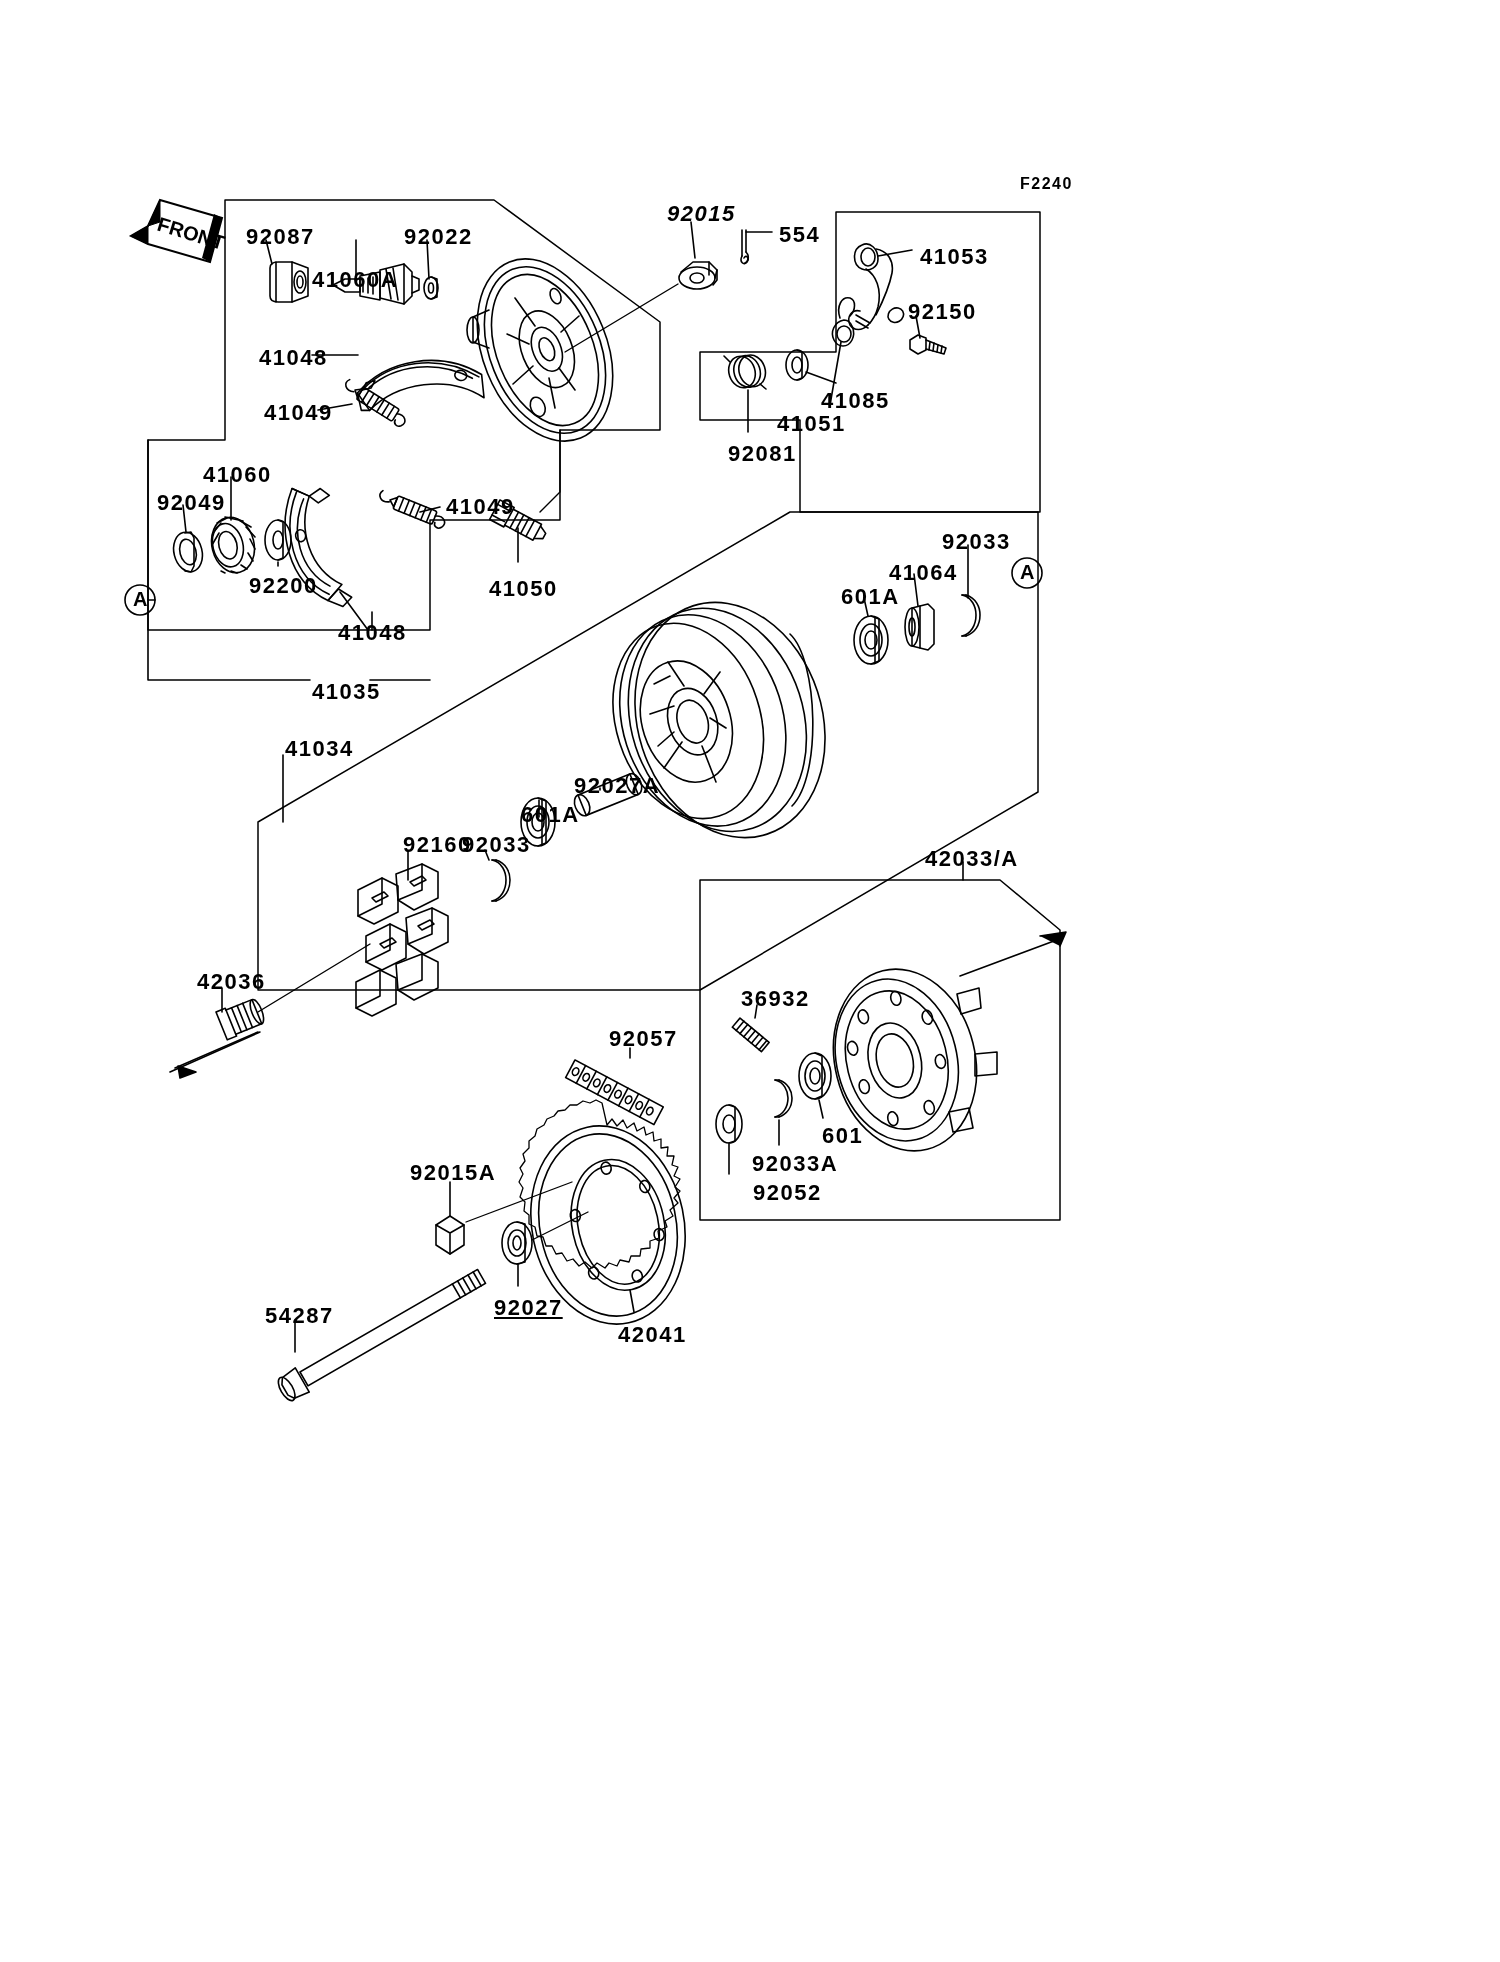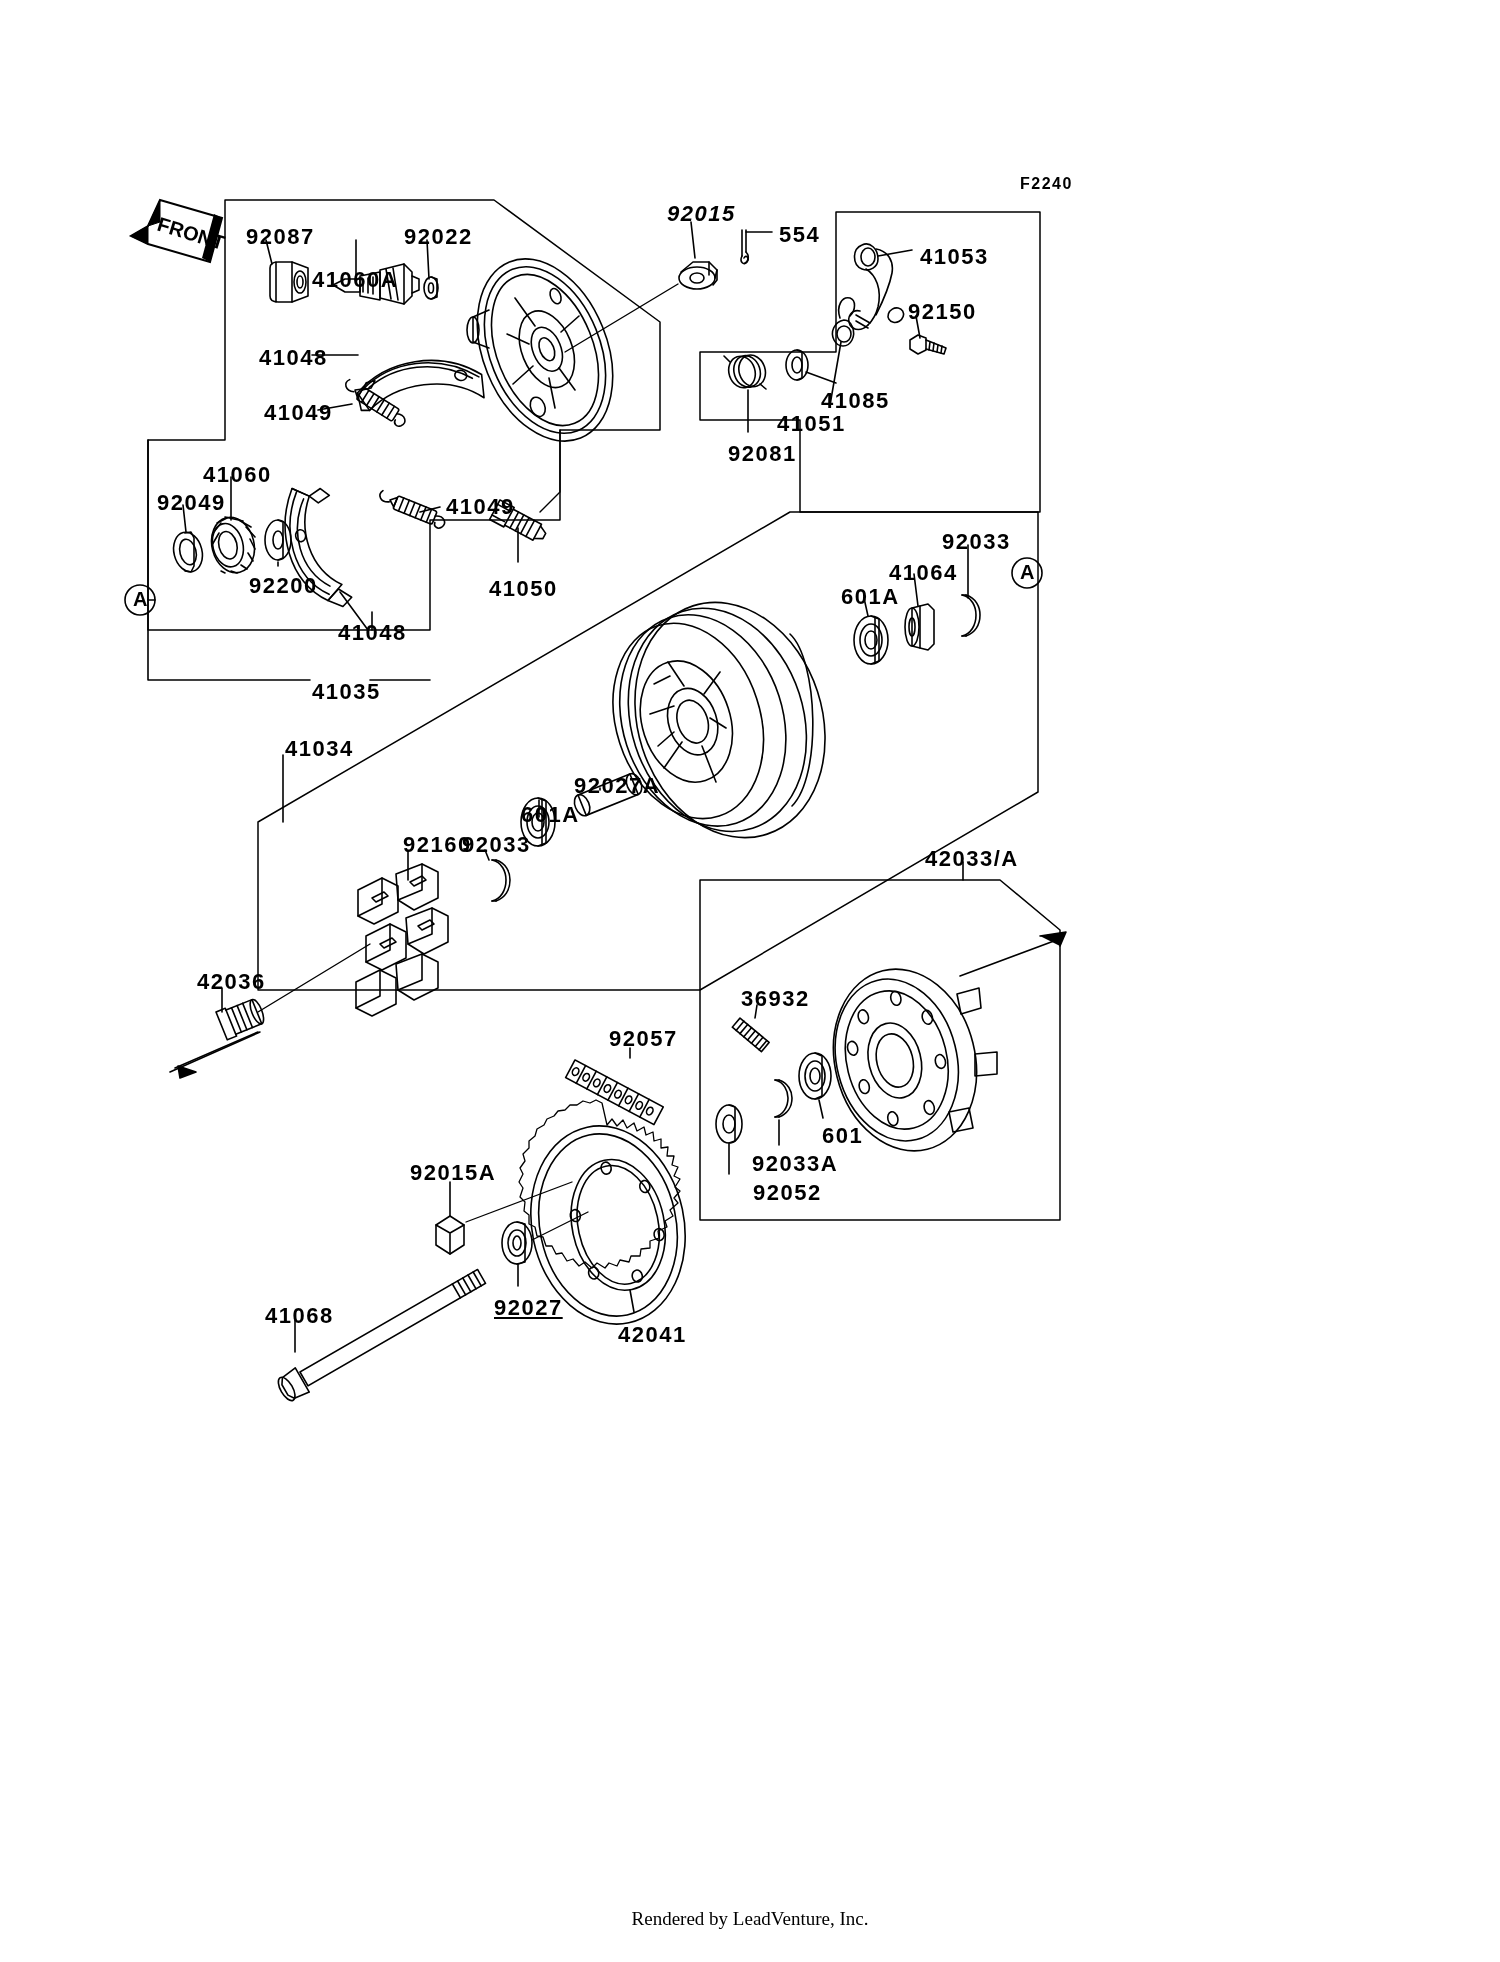--- a/index.html
+++ b/index.html
@@ -517,17 +517,16 @@
   <div class="lbl" style="left: 925px; top: 848px;">42033/A</div>
   <div class="lbl" style="left: 197px; top: 971px;">42036</div>
   <div class="lbl" style="left: 741px; top: 988px;">36932</div>
   <div class="lbl" style="left: 609px; top: 1028px;">92057</div>
   <div class="lbl" style="left: 822px; top: 1125px;">601</div>
   <div class="lbl" style="left: 752px; top: 1153px;">92033A</div>
   <div class="lbl" style="left: 705px; top: 1182px; margin-left: 48px;">92052</div>
   <div class="lbl" style="left: 410px; top: 1162px;">92015A</div>
   <div class="lbl" style="left: 494px; top: 1297px; text-decoration: underline;">92027</div>
   <div class="lbl" style="left: 618px; top: 1324px;">42041</div>
-  <div class="lbl" style="left: 265px; top: 1305px;">41068</div>
-
-  <div class="footer" style="top:1908px;">Rendered by LeadVenture, Inc.</div>
+  <div class="lbl" style="left: 265px; top: 1305px;">54287</div>
+
 
 </div>
 
 </body></html>

